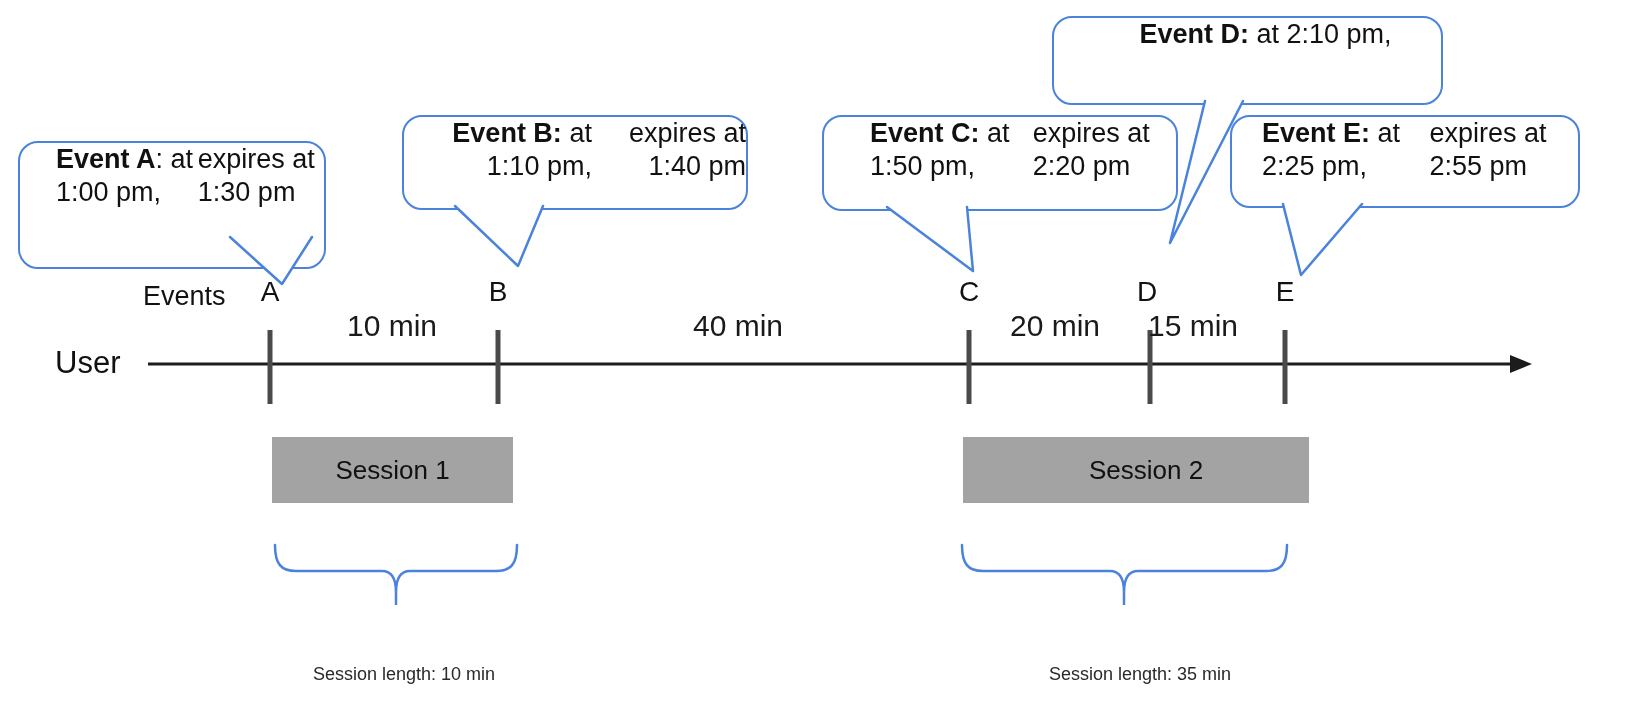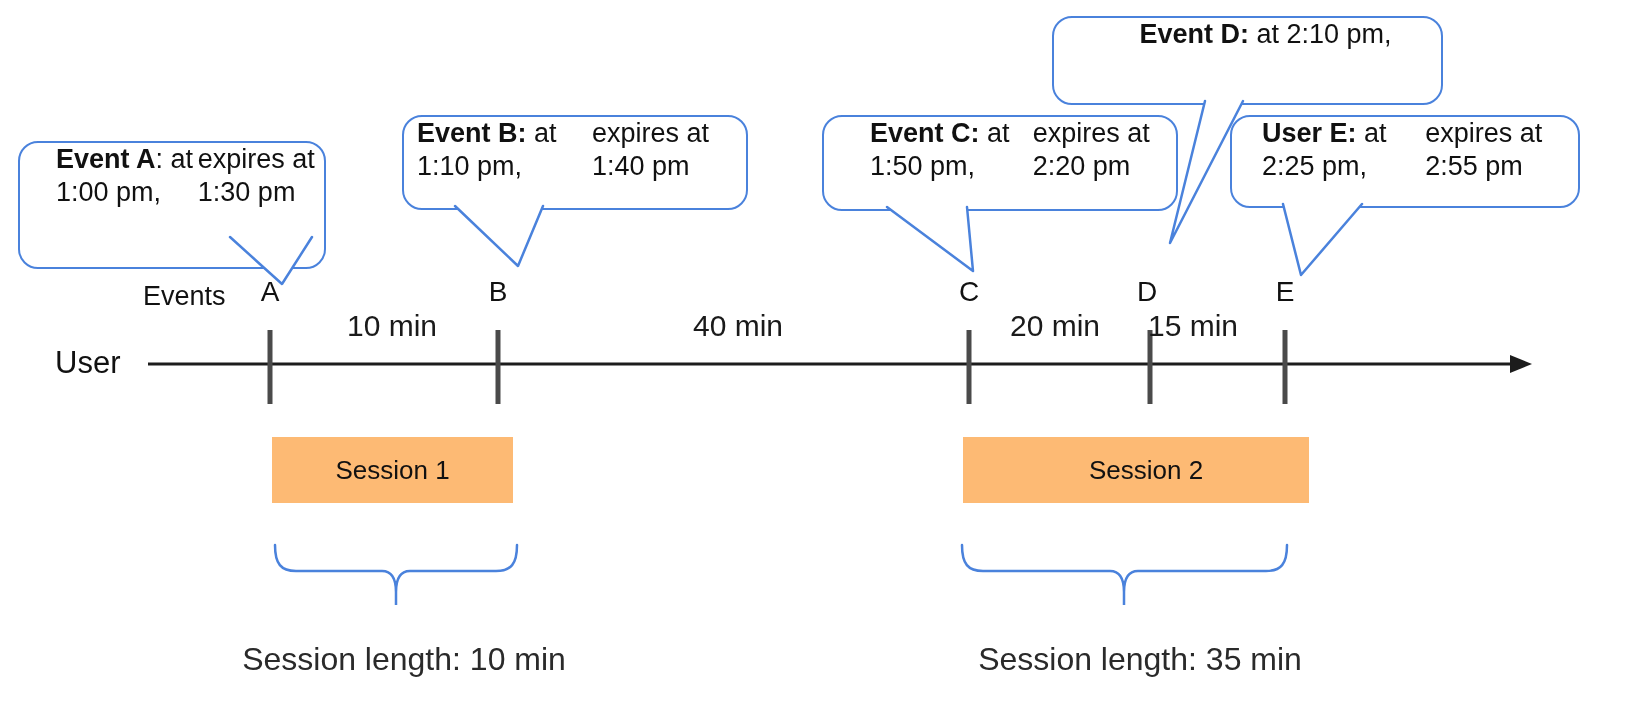--- a/index.html
+++ b/index.html
@@ -11,47 +11,47 @@
   .base-layer{left:0;top:0;z-index:0;}
 
   
   .bubble{
     position:absolute;background:#fff;border:2.5px solid #4a82dc;border-radius:20px;
     display:flex;flex-direction:row;justify-content:center;
     font-size:27px;line-height:33px;z-index:3;box-sizing:border-box;
   }
   .bubble b{font-weight:bold;}
   .bubble-a{left:18px;top:113px;width:308px;height:128px;padding-left:36px;margin-top:28px;}
-  .bubble-b{left:402px;top:115px;width:346px;height:95px;padding-left:13px;}
+  .bubble-b{left:402px;top:115px;width:346px;height:95px;padding-left:13px;text-align:right;}
   .bubble-c{left:822px;top:115px;width:356px;height:96px;padding-left:46px;}
   .bubble-d{left:1052px;top:16px;width:391px;height:89px;padding-left:36px;z-index:1;}
   .bubble-e{left:1230px;top:115px;width:350px;height:93px;padding-left:30px;z-index:5;}
   .tail{z-index:4;}
   .tail-d{z-index:2;}
   .tail-e{z-index:6;}
   .tail path{fill:#ffffff;stroke:#4a82dc;stroke-width:2.5;stroke-linejoin:round;stroke-linecap:round;}
 
   
   .lbl{position:absolute;white-space:nowrap;}
   .user-label{left:55px;top:345px;font-size:31px;}
   .events-label{left:143px;top:281px;font-size:27px;}
   .tick-label{font-size:28px;top:276px;transform:translateX(-50%);}
   .tl-a{left:270px;} .tl-b{left:498px;} .tl-c{left:969px;} .tl-d{left:1147px;} .tl-e{left:1285px;}
   .min-label{font-size:30px;top:297px;transform:translateX(-50%);color:#1a1a1a;margin-top:12px;}
   .min-1{left:392px;} .min-2{left:738px;} .min-3{left:1055px;} .min-4{left:1193px;}
 
   
   .session-box{
-    position:absolute;top:437px;height:66px;background:#fdba74;z-index:0;
+    position:absolute;top:437px;height:66px;background:#a3a3a3;z-index:0;
     display:flex;align-items:center;justify-content:center;font-size:26px;
   }
   .session-1{left:272px;width:241px;}
   .session-2{left:963px;width:326px;padding-left:20px;}
 
-  .session-length{position:absolute;top:641px;font-size:32px;transform:translateX(-50%);color:#2a2a2a;white-space:nowrap;}
+  .session-length{position:absolute;top:664px;font-size:18px;transform:translateX(-50%);color:#2a2a2a;white-space:nowrap;}
   .sl-1{left:404px;}
   .sl-2{left:1140px;}
 </style>
 </head>
 <body>
 
 <div class="canvas">
 
   <svg class="base-layer" width="1634" height="702" viewBox="0 0 1634 702">
     <line x1="148" y1="364" x2="1512" y2="364" stroke="#1c1c1c" stroke-width="3"></line>
@@ -109,21 +109,21 @@
 
   <div class="bubble bubble-c">
     <div><b>Event C:</b><span> at 1:50 pm,</span></div>
     <div>expires at 2:20 pm</div>
   </div>
   <svg class="tail" style="left:877px;top:203px;" width="110" height="74" viewBox="0 0 110 74">
     <path d="M 10,4 L 96,68 L 90,4"></path>
   </svg>
 
   <div class="bubble bubble-e">
-    <div><b>User E:</b><span> at 2:25 pm,</span></div>
+    <div><b>Event E:</b><span> at 2:25 pm,</span></div>
     <div>expires at 2:55 pm</div>
   </div>
   <svg class="tail tail-e" style="left:1273px;top:200px;" width="100" height="81" viewBox="0 0 100 81">
     <path d="M 10,4 L 28,75 L 89,4"></path>
   </svg>
 
   <div class="session-length sl-1">Session length: 10 min</div>
   <div class="session-length sl-2">Session length: 35 min</div>
 
 </div>

